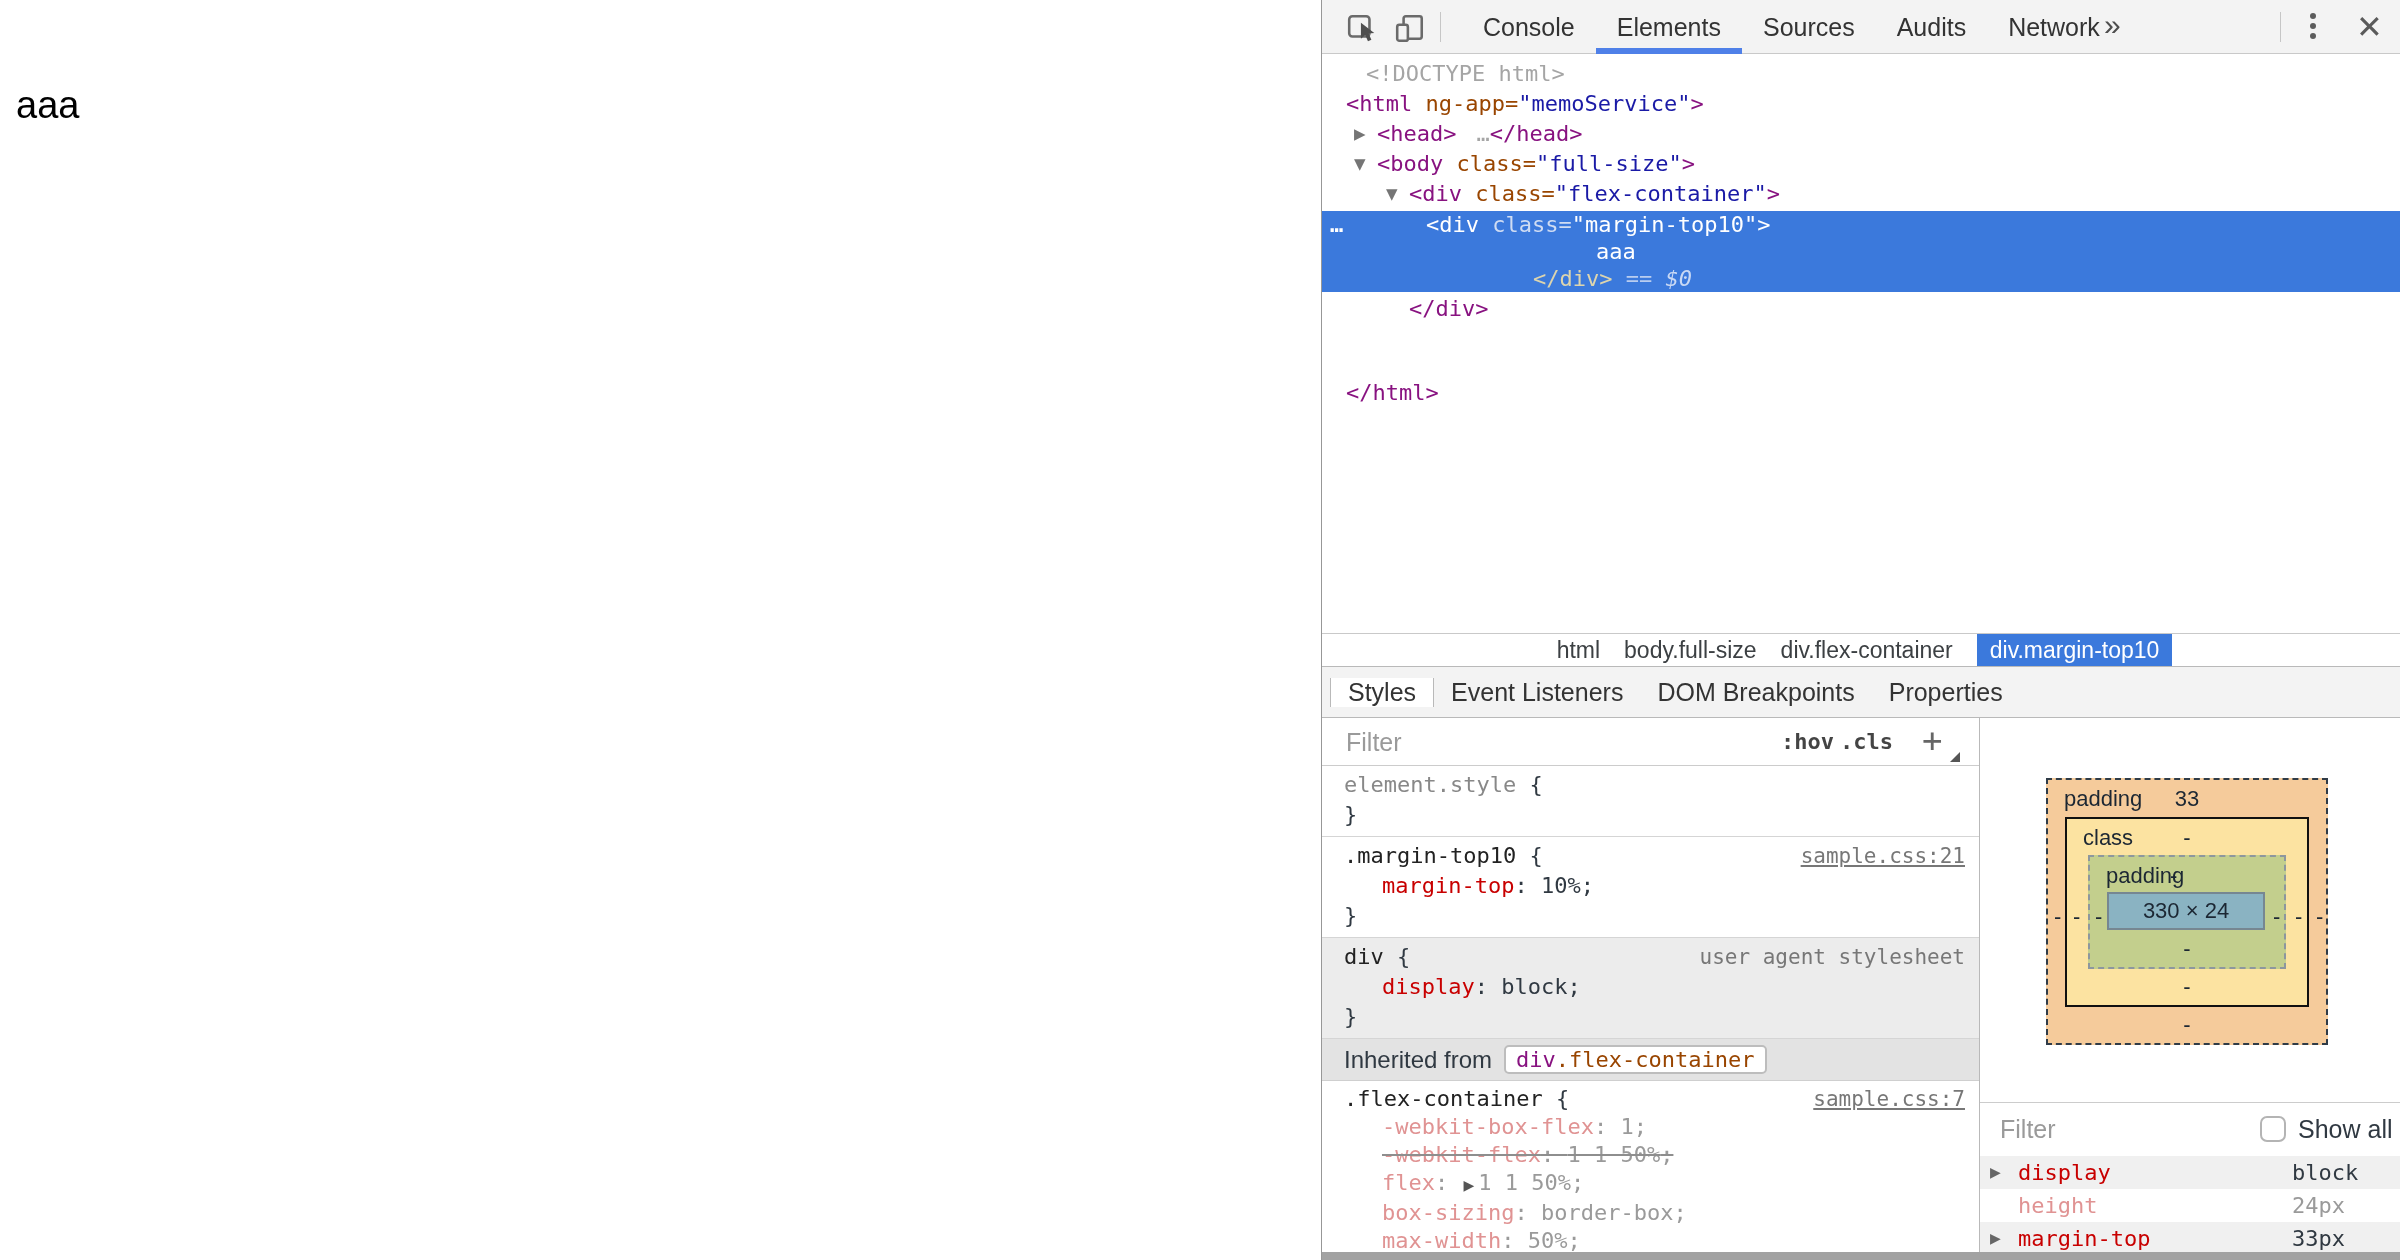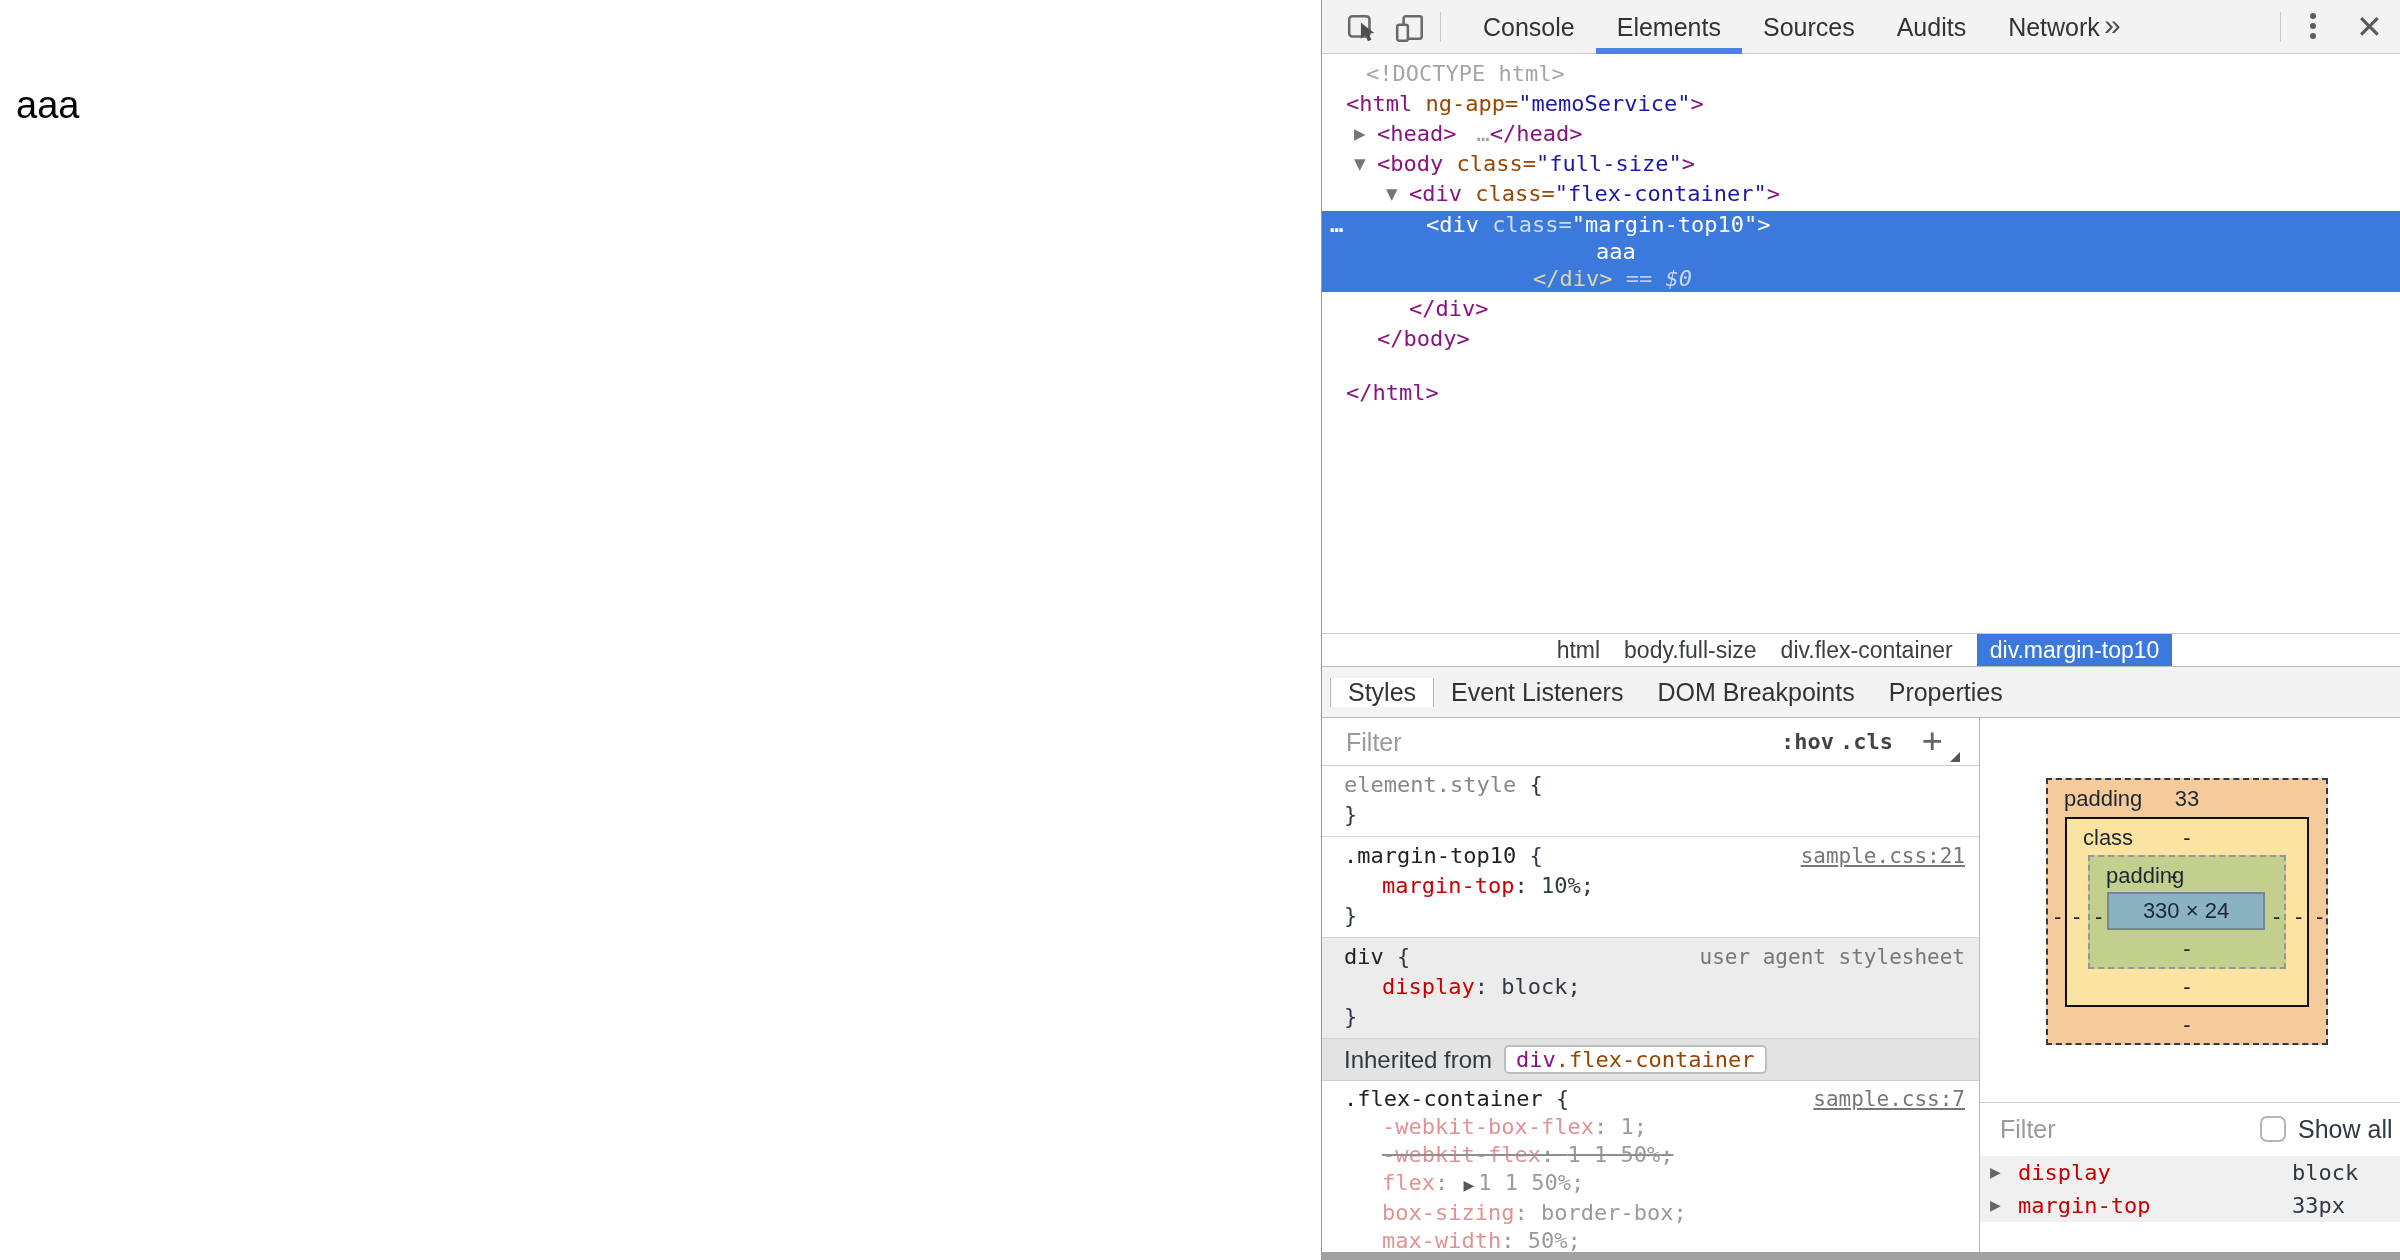--- a/index.html
+++ b/index.html
@@ -162,21 +162,20 @@
   <div class="dom-tree" id="dom-tree">
       <div class="tline" style="top: 5px; padding-left: 24px;"><span class="t-gray">&lt;!DOCTYPE html&gt;</span></div>
       <div class="tline" style="top: 35px; padding-left: 24px;"><span class="t-tag">&lt;html</span><span class="t-attr"> ng-app=</span><span class="t-val">"memoService"</span><span class="t-tag">&gt;</span></div>
       <div class="tline" style="top: 65px; padding-left: 55px;"><span class="arrow" style="left: 32px;">▶</span><span class="t-tag">&lt;head&gt;</span><span class="t-gray">…</span><span class="t-tag">&lt;/head&gt;</span></div>
       <div class="tline" style="top: 95px; padding-left: 55px;"><span class="arrow" style="left: 32px;">▼</span><span class="t-tag">&lt;body</span><span class="t-attr"> class=</span><span class="t-val">"full-size"</span><span class="t-tag">&gt;</span></div>
       <div class="tline" style="top: 125px; padding-left: 87px;"><span class="arrow" style="left: 64px;">▼</span><span class="t-tag">&lt;div</span><span class="t-attr"> class=</span><span class="t-val">"flex-container"</span><span class="t-tag">&gt;</span></div>
       <div class="tline sel" style="top: 157px; padding-left: 104px;"><span class="ellipsis">…</span><span class="t-sel-tag">&lt;div</span><span class="t-sel-attr"> class=</span><span class="t-sel-val">"margin-top10"</span><span class="t-sel-tag">&gt;</span></div>
       <div class="tline sel" style="top: 184px; padding-left: 274px;"><span class="t-sel-text">aaa</span></div>
       <div class="tline sel" style="top: 211px; padding-left: 211px;"><span class="t-sel-close">&lt;/div&gt;</span><span class="t-sel-eq"> == </span><span class="t-sel-meta">$0</span></div>
       <div class="tline" style="top: 240px; padding-left: 87px;"><span class="t-tag">&lt;/div&gt;</span></div>
-      <div class="tline" style="top: 270px; padding-left: 55px;"><span class="t-tag">&lt;/body&gt;</span></div>
       <div class="tline" style="top: 300px; padding-left: 24px; margin-top: 24px;"><span class="t-tag">&lt;/html&gt;</span></div>
     </div>
 
   <div class="crumbs" id="crumbs">
       <div class="crumb">html</div>
       <div class="crumb">body.full-size</div>
       <div class="crumb">div.flex-container</div>
       <div class="crumb selected">div.margin-top10</div>
     </div>
 
@@ -260,20 +259,24 @@
       <div class="cfilter-ph">Filter</div>
       <div class="checkbox"></div>
       <div class="showall">Show all</div>
     </div>
     <div class="crows" id="computed-rows">
         <div class="crow shadedrow">
           <span class="exp">▶</span>
           <span class="cname">display</span>
           <span class="cval">block</span>
         </div>
+        <div class="crow fadedrow">
+          <span class="cname">height</span>
+          <span class="cval">24px</span>
+        </div>
         <div class="crow shadedrow">
           <span class="exp">▶</span>
           <span class="cname">margin-top</span>
           <span class="cval">33px</span>
         </div>
       </div>
   </div>
 
   <div class="bottom-strip"></div>
 </div>

